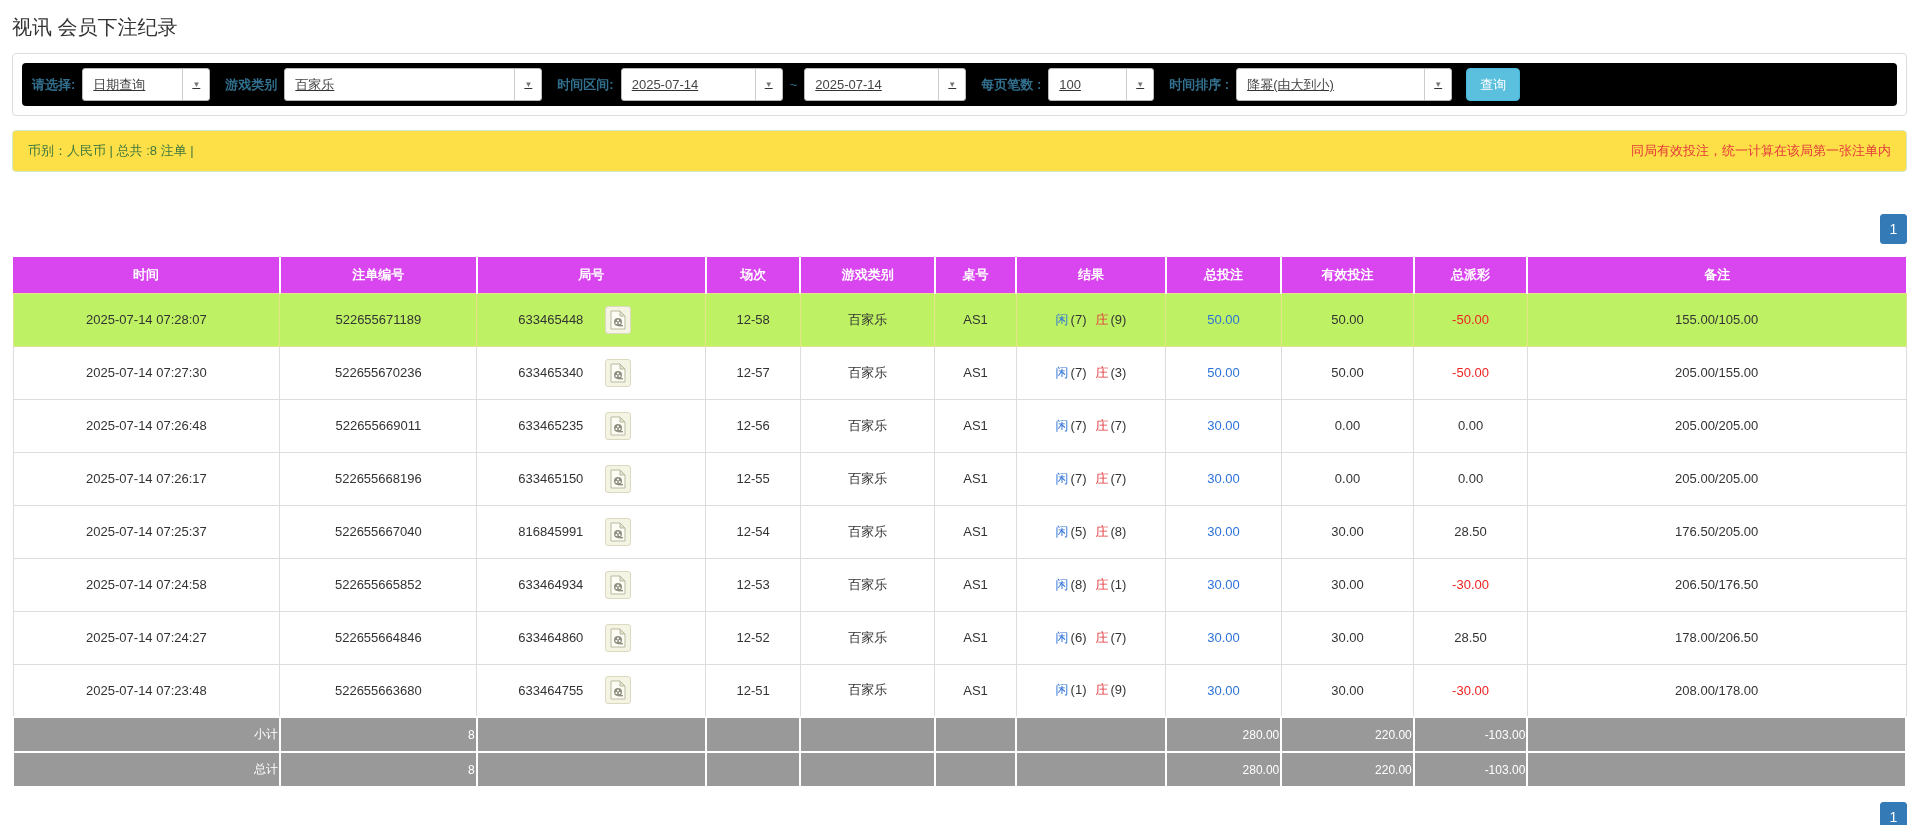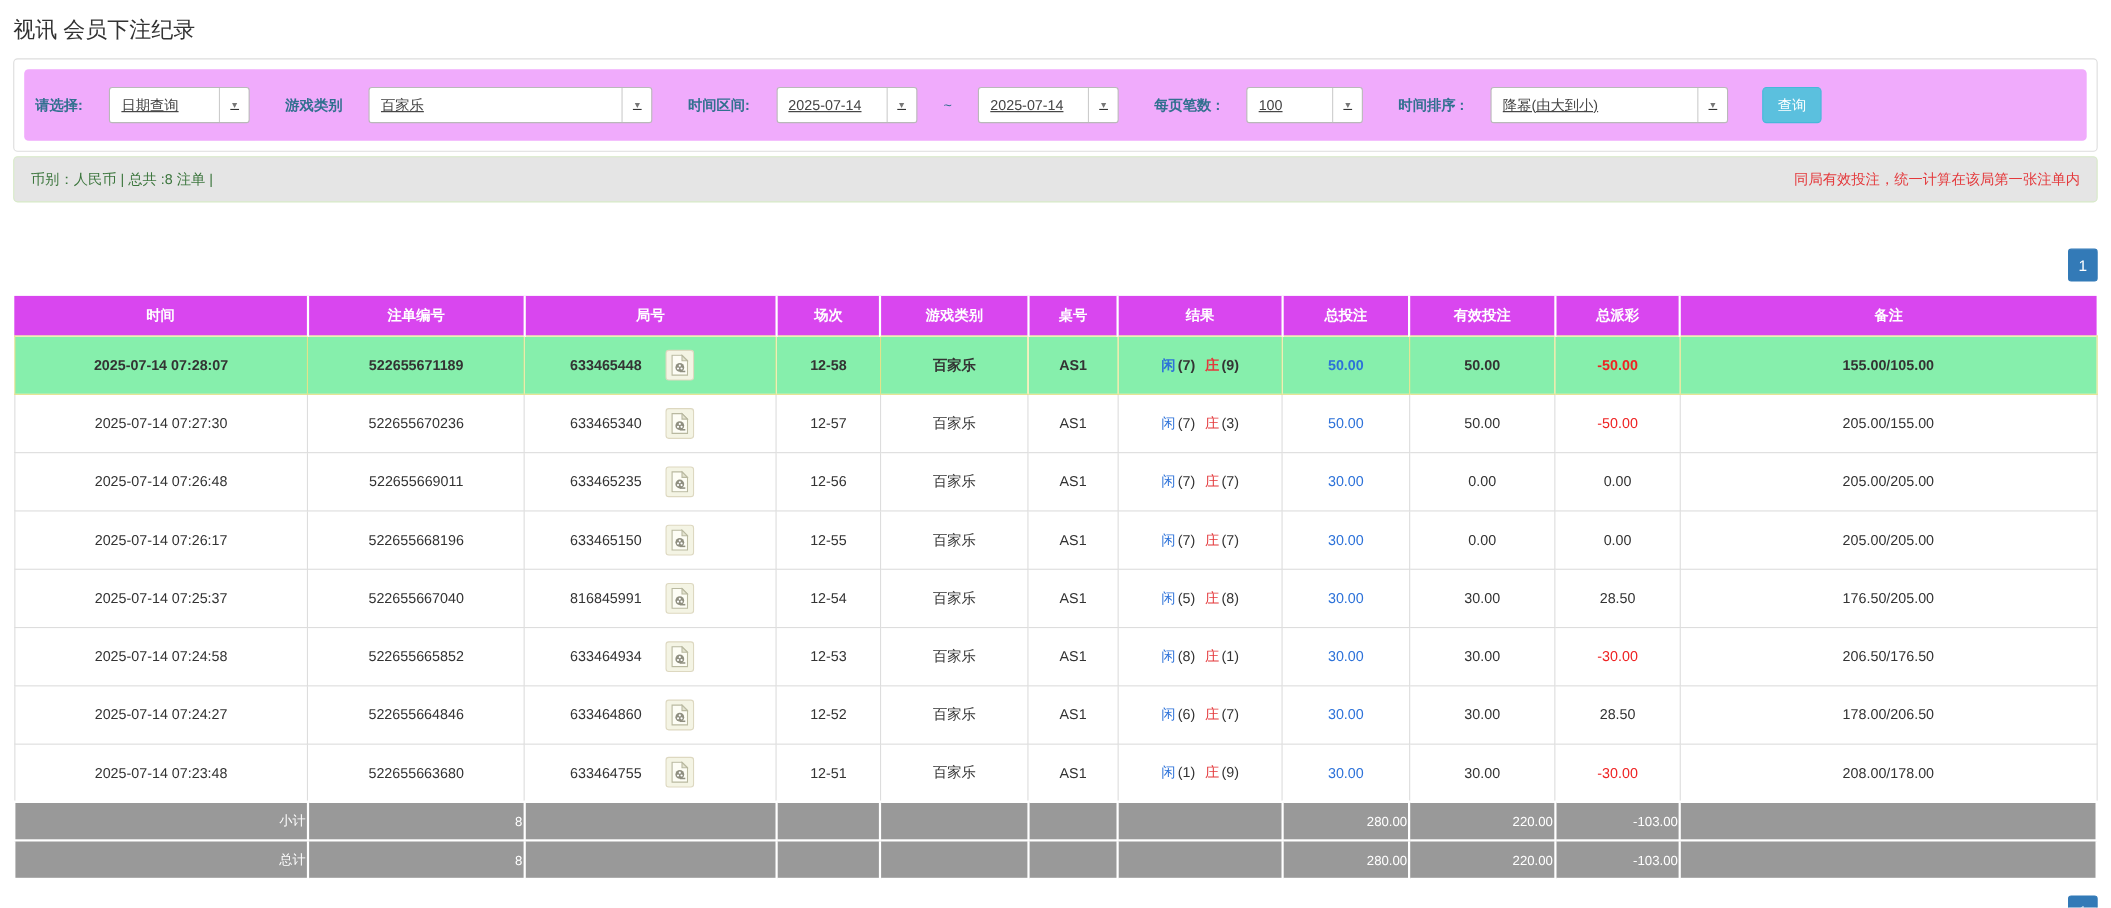--- a/index.html
+++ b/index.html
@@ -9,41 +9,41 @@
     background:#fff; color:#333;
     font-family:"Liberation Sans","DejaVu Sans",sans-serif;
   }
   .container { padding:6px 12px; }
 
   .page-title { font-size:20px; font-weight:500; color:#333; margin:8px 0 12px 0; }
 
   
   .filter-panel { border:1px solid #ddd; border-radius:4px; padding:9px; }
   .filter-bar {
-    background:#f0abfc; border-radius:4px; padding:16px 10px;
-    display:flex; align-items:center; gap:24px;
+    background:#000000; border-radius:4px; padding:5px 10px;
+    display:flex; align-items:center; gap:7px;
   }
   .flabel { color:#31708f; font-weight:bold; font-size:13px; white-space:nowrap; margin-left:8px; }
   .tilde { color:#31708f; font-size:13px; }
   .select {
     display:flex; align-items:stretch; background:#fff;
     border:1px solid #b9b9b9; border-radius:3px; height:33px; cursor:pointer;text-decoration:underline;
   }
   .sel-text { flex:1; display:flex; align-items:center; padding:0 10px; font-size:13px; color:#444; white-space:nowrap; overflow:hidden; }
   .sel-caret { width:27px; border-left:1px solid #ccc; display:flex; align-items:center; justify-content:center; color:#777; font-size:8px; }
-  .w120{width:128px}.w255{width:258px}.w155{width:128px}.w105{width:106px}.w215{width:216px}
+  .w120{width:128px}.w255{width:258px}.w155{width:162px}.w105{width:106px}.w215{width:216px}
   .btn-search {
     background:#5bc0de; border:1px solid #46b8da; color:#fff;
     font-size:13px; padding:0 13px; height:33px; border-radius:4px; cursor:pointer; margin-left:7px;
     font-family:inherit;
   }
 
   
   .alert-success {
-    margin-top:4px; background:#e5e5e5; border:1px solid #d6e9c6; border-radius:4px;
+    margin-top:14px; background:#fde047; border:1px solid #d6e9c6; border-radius:4px;
     padding:11px 15px; display:flex; justify-content:space-between; align-items:center; font-size:13px;gap:41px;
   }
   .alert-left { color:#3c763d; }
   .alert-right { color:#e4393c; }
 
   
   .pagi-row { display:flex; justify-content:flex-end; margin-top:42px; }
   .pagi-row.bottom { margin-top:14px; }
   .page-btn {
     min-width:27px; height:30px; padding:0 8px;
@@ -55,21 +55,21 @@
   table.records { width:100%; border-collapse:collapse; table-layout:fixed; margin-top:13px; font-size:13px; }
   .records thead th {
     background:#d946ef; color:#fff; font-weight:bold; height:36px;
     border-right:2px solid #fff; font-size:13px; text-align:center;
   }
   .records thead th:last-child { border-right:none; }
   .records tbody td {
     height:53px; text-align:center; border:1px solid #ddd; background:#fff;
     overflow:hidden; white-space:nowrap;
   }
-  .records tr.highlight td { background:#86efac; border-color:#e3e38a;font-weight:bold; }
+  .records tr.highlight td { background:#bef264; border-color:#e3e38a; }
   .records tfoot td {
     background:#999; color:#fff; height:35px; text-align:right;
     border:2px solid #fff; font-size:12px;
   }
   .blue { color:#2d72d9; }
   .red { color:#e4393c; }
   .neg { color:#ee2222; }
   .bet-link { color:#2d72d9; cursor:pointer; }
   .round-wrap { display:flex; align-items:center; gap:22px;margin-left:40px; }
   .vid-btn {

